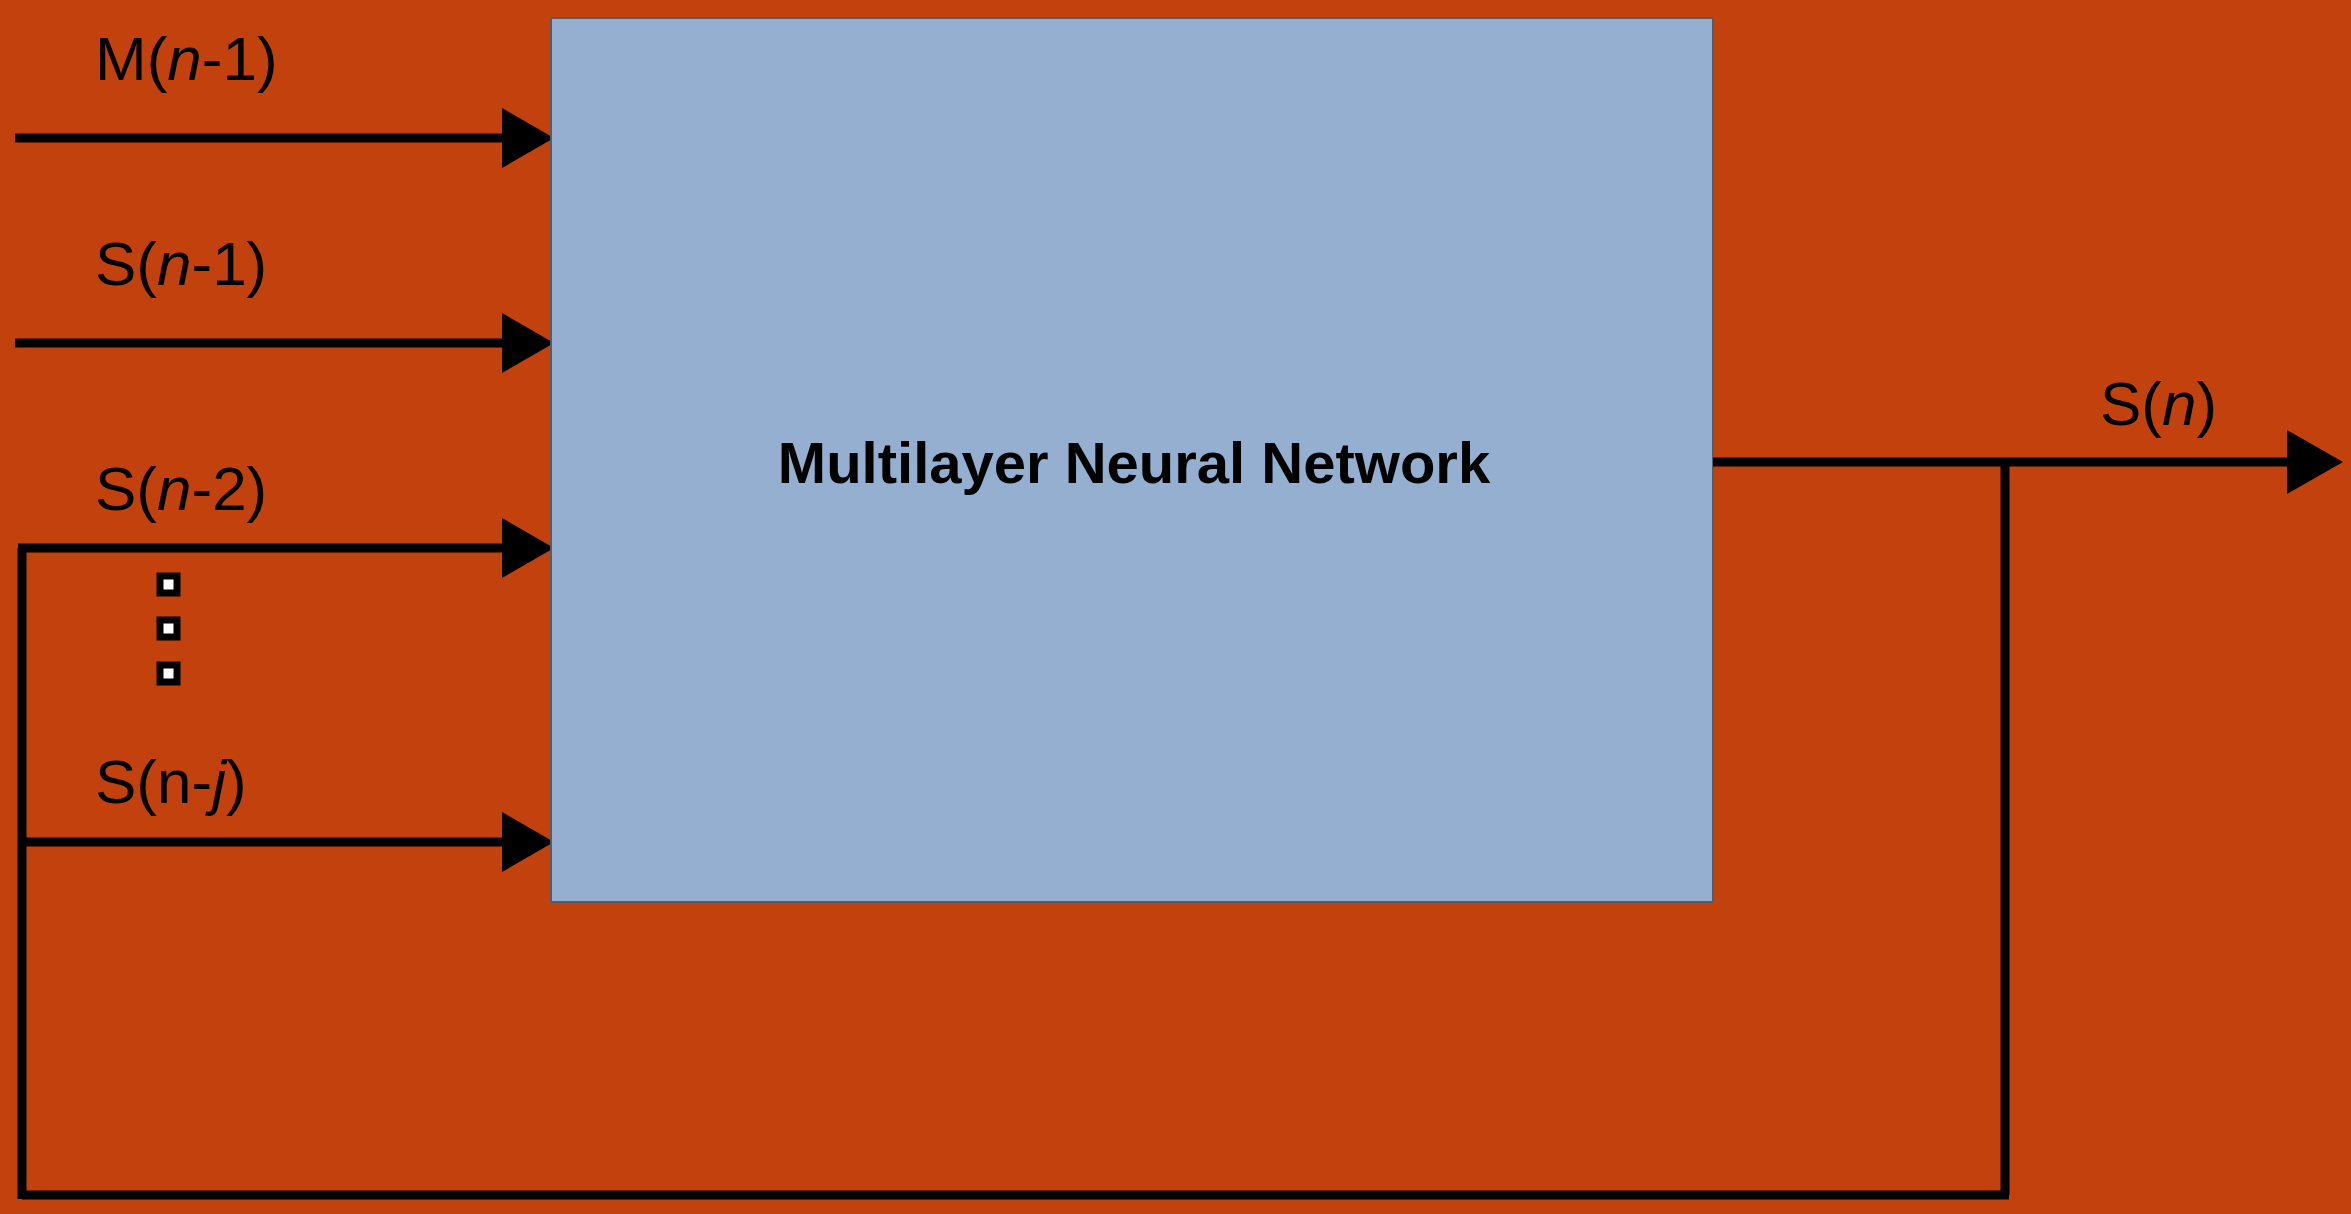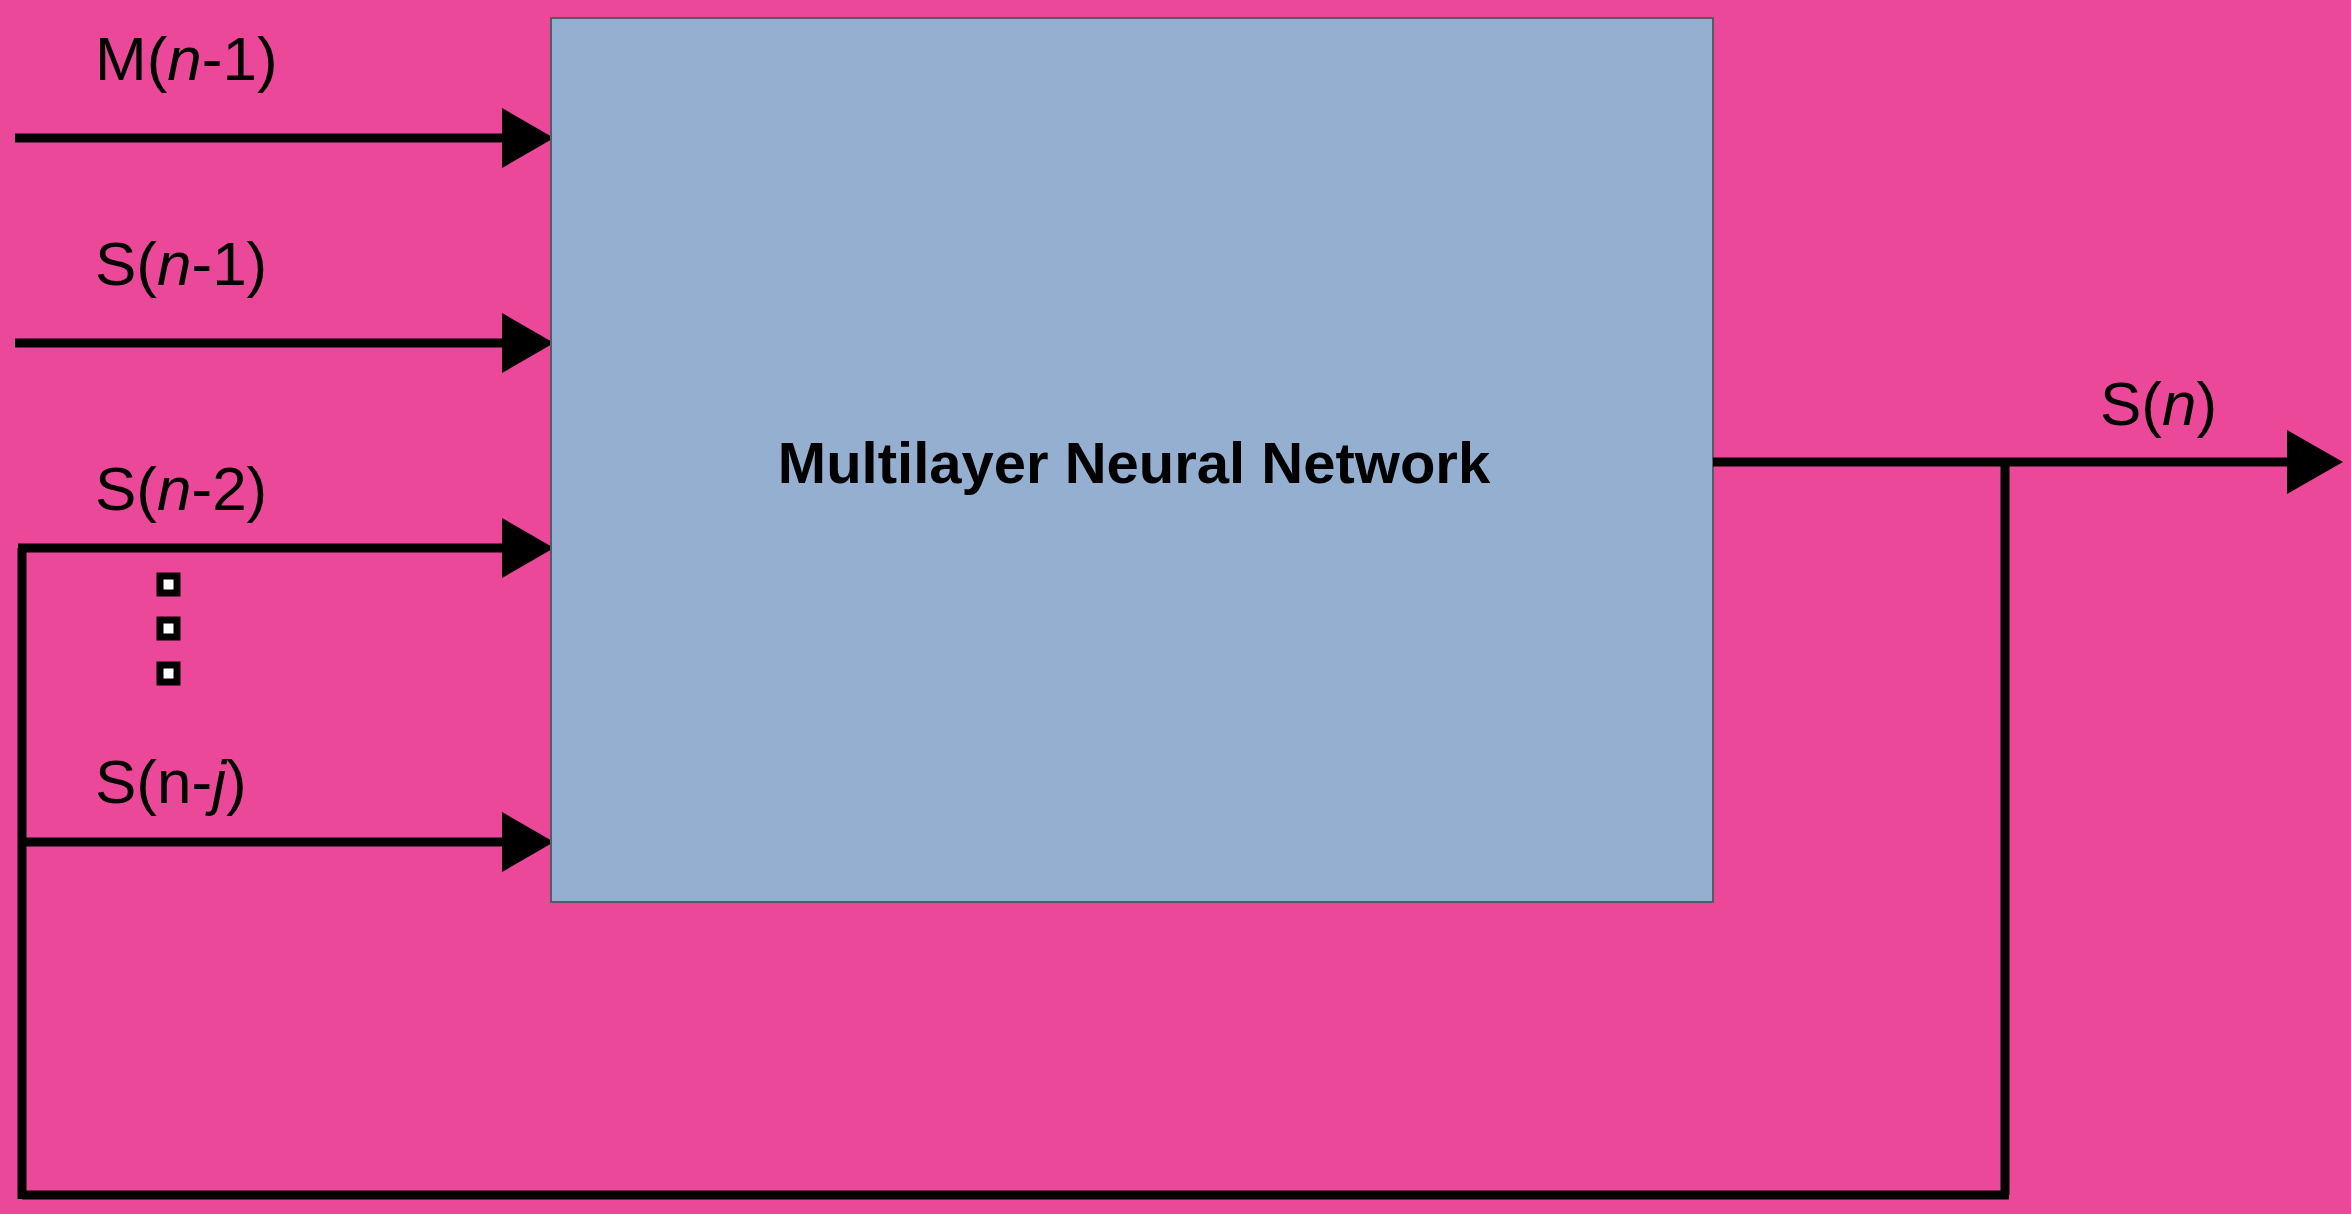--- a/index.html
+++ b/index.html
@@ -11,21 +11,21 @@
   body {
     width: 2351px;
     height: 1214px;
     overflow: hidden;
     font-family: "Liberation Sans", "DejaVu Sans", sans-serif;
   }
   #diagram-root {
     position: relative;
     width: 2351px;
     height: 1214px;
-    background: #ec4899;
+    background: #c2410c;
   }
   svg#diagram-svg {
     position: absolute;
     top: 0;
     left: 0;
     width: 2351px;
     height: 1214px;
     display: block;
   }
   .edge-line {

